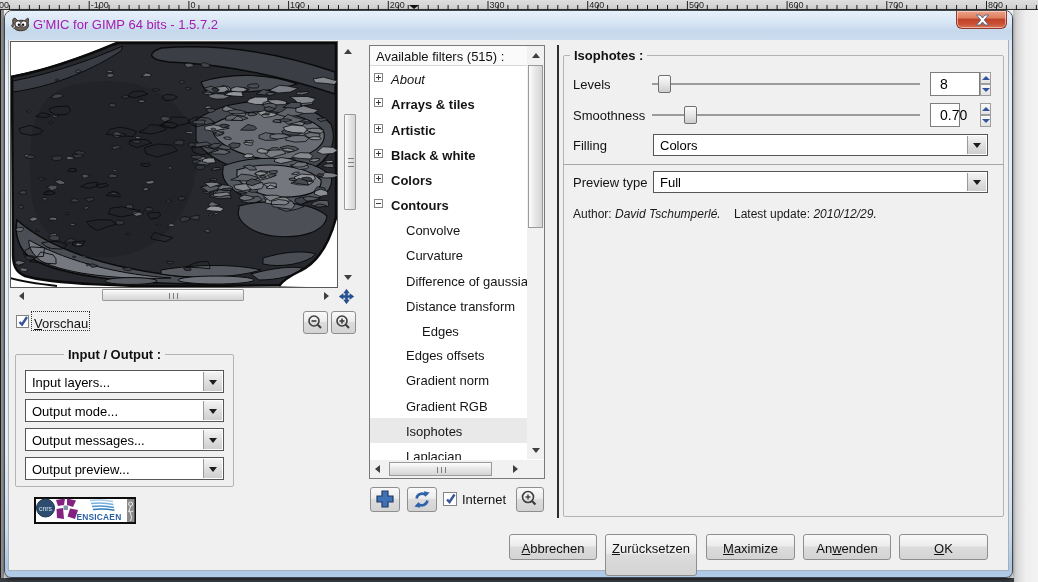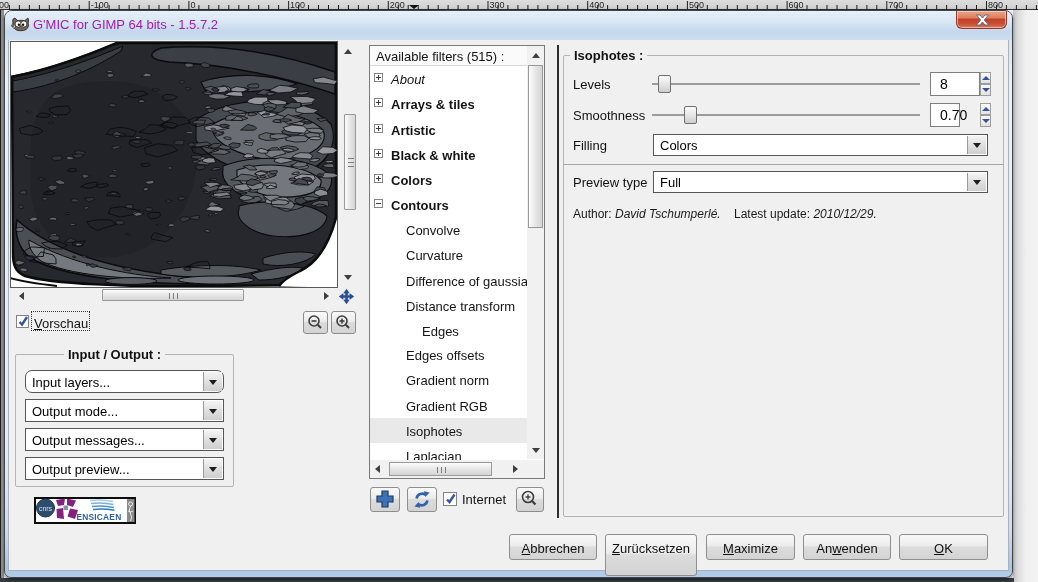--- a/index.html
+++ b/index.html
@@ -554,21 +554,21 @@
 <svg class="abs" style="left:331px;top:311px" width="25" height="23">
  <circle cx="11" cy="10" r="5" fill="none" stroke="#3d3d3d" stroke-width="1.6"></circle>
  <line x1="8.5" y1="10" x2="13.5" y2="10" stroke="#3d3d3d" stroke-width="1.6"></line>
  <line x1="11" y1="7.5" x2="11" y2="12.5" stroke="#3d3d3d" stroke-width="1.6"></line>
  <line x1="14.8" y1="13.8" x2="18" y2="17" stroke="#3d3d3d" stroke-width="2"></line>
 </svg>
 
 <div class="gframe" style="left:15px;top:354px;width:219px;height:133px;"></div>
 <div class="glabel" style="left:20px;top:347px;margin-left:44px;">Input / Output :</div>
 
-<div class="combo" style="left:25px;top:370px;width:199px;height:23px;border-radius:7px;">
+<div class="combo" style="left:25px;top:370px;width:199px;height:23px;">
     <span class="ct">Input layers...</span>
     <span class="cbtn">
       <i></i>
     </span>
   </div>
 <div class="combo" style="left:25px;top:399px;width:199px;height:23px;">
     <span class="ct">Output mode...</span>
     <span class="cbtn">
       <i></i>
     </span>

